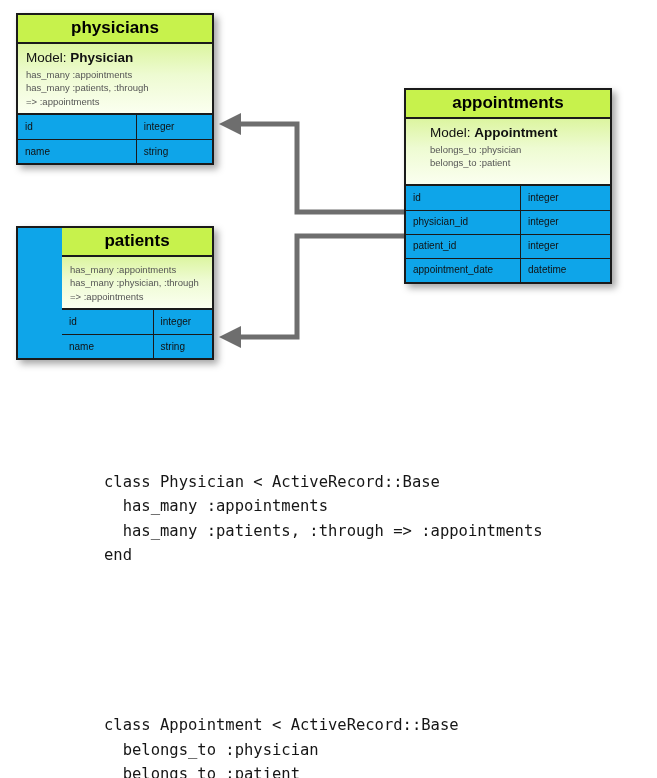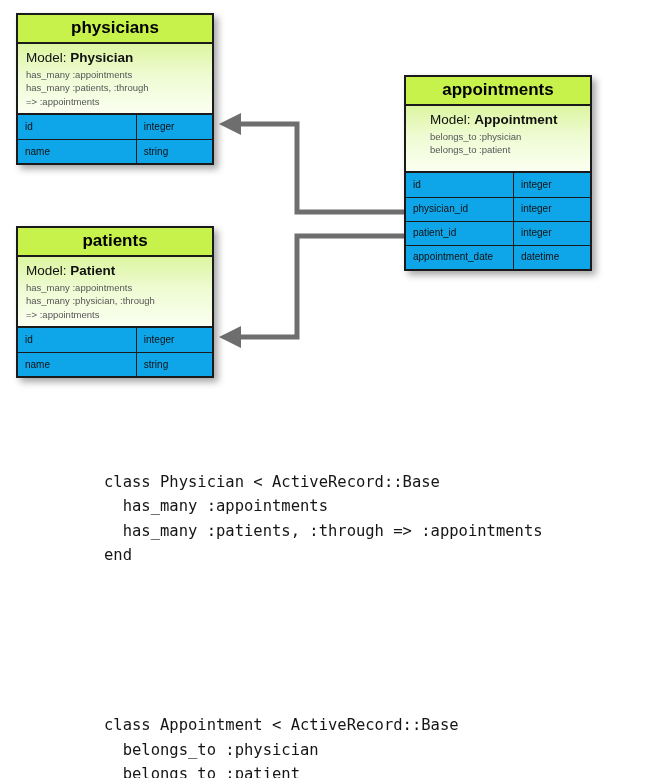--- a/index.html
+++ b/index.html
@@ -96,26 +96,26 @@
   .field-type {
     border-left: 1px solid #1a1a1a;
   }
 
   
   #ent-physicians { left: 16px; top: 13px; width: 198px; }
   #ent-physicians .field-name { width: 119px; }
   #ent-physicians .field-type { width: 77px; }
 
   
-  #ent-patients { left: 16px; top: 226px; width: 198px; }
+  #ent-patients { left: 16px; top: 226px; width: 198px; padding-left: 44px; }
   #ent-patients .field-name { width: 119px; }
   #ent-patients .field-type { width: 77px; }
 
   
-  #ent-appointments { left: 404px; top: 75px; width: 188px; }
+  #ent-appointments { left: 404px; top: 88px; width: 208px; }
   #ent-appointments .field-name { width: 114px; }
   #ent-appointments .field-type { width: 82px; }
   #ent-appointments .entity-model { padding-bottom: 14px; padding-left: 24px; }
 
   
   #code-listing {
     position: absolute;
     left: 92px;
     top: 409px;
     width: 560px;
@@ -163,24 +163,20 @@
     <div class="field-row">
       <span class="field-name">name</span>
       <span class="field-type">string</span>
     </div>
   </div>
 </div>
 
 <div class="entity" id="ent-patients">
   <div class="entity-title">patients</div>
   <div class="entity-model">
-    <div class="model-line">
-      <span>Model:</span>
-      <b>Patient</b>
-    </div>
     <div class="assoc-line">has_many :appointments</div>
     <div class="assoc-line">has_many :physician, :through</div>
     <div class="assoc-line">=&gt; :appointments</div>
   </div>
   <div class="fields">
     <div class="field-row">
       <span class="field-name">id</span>
       <span class="field-type">integer</span>
     </div>
     <div class="field-row">

